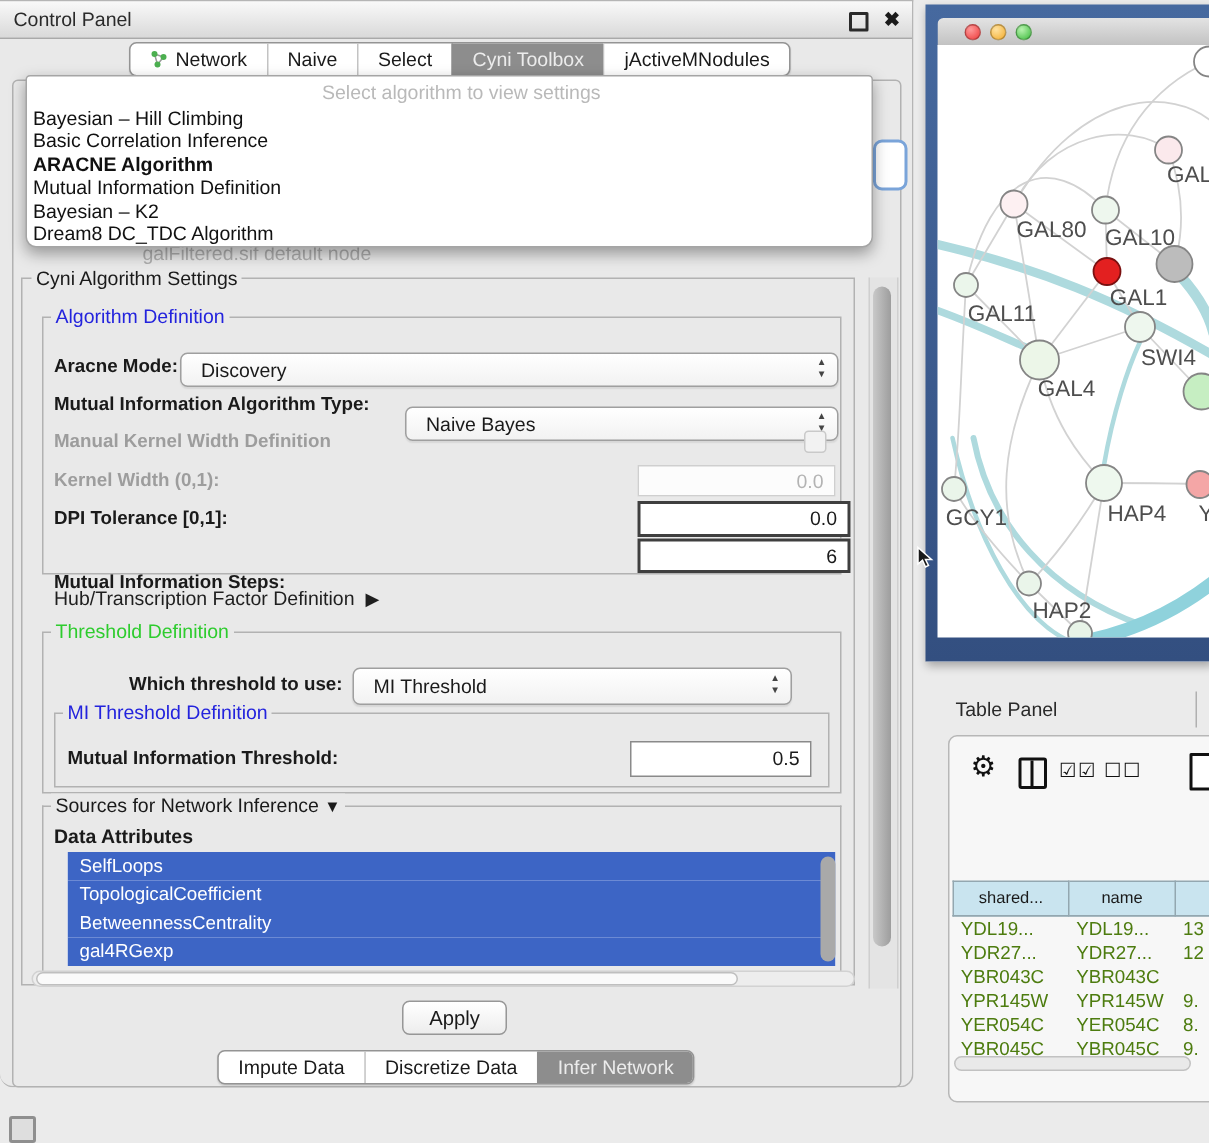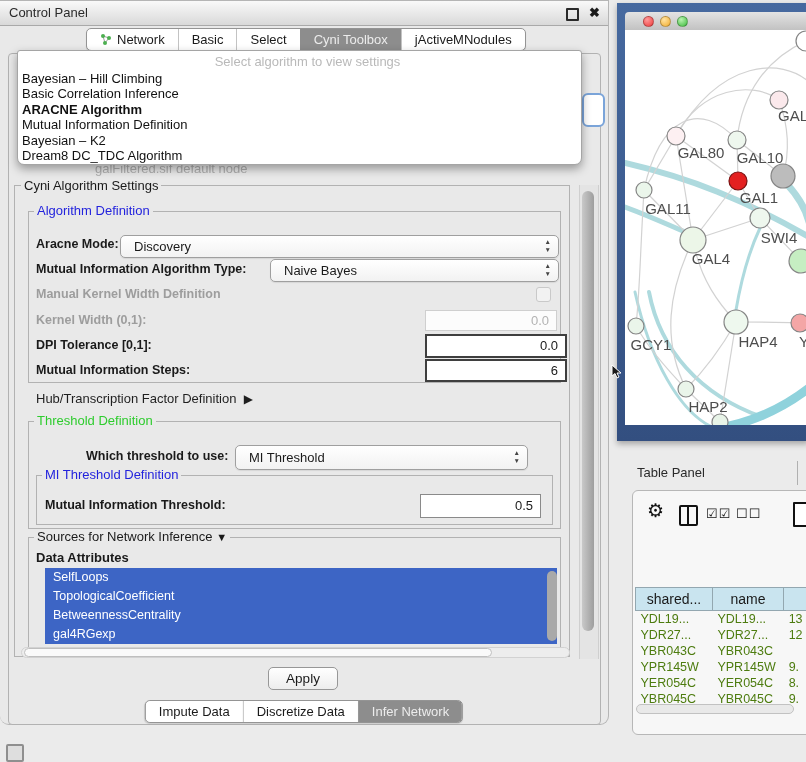--- a/index.html
+++ b/index.html
@@ -83,21 +83,21 @@
     border:1px solid #b7b7b7;border-radius:6px;overflow:hidden;}
   .tp-toolbar{position:relative;height:48px;}
   .tbicon{position:absolute;top:14px;}
   #gear-ic{left:14px;top:8px;font-size:19px;color:#111;}
   #cols-ic{left:46px;width:15px;height:17px;border:2px solid #111;border-radius:2px;}
   #cols-ic::after{content:"";position:absolute;left:6px;top:0;width:2px;height:17px;background:#111;}
   #chk-ic{left:73px;top:15px;font-size:13px;letter-spacing:1px;color:#111;}
   #unchk-ic{left:103px;top:15px;font-size:13px;letter-spacing:1px;color:#111;}
   #doc-ic{left:160px;top:11px;width:16px;height:21px;border:2px solid #111;border-radius:1px;background:#fff;}
   #data-table{position:absolute;left:2px;top:48px;width:200px;border-collapse:collapse;font-size:12.5px;}
-  #data-table th{background:#c9e4ef;border:1px solid #93a7b0;font-weight:normal;height:20px;font-size:14px;}
+  #data-table th{background:#c9e4ef;border:1px solid #93a7b0;font-weight:normal;height:20px;font-size:11px;}
   #data-table td{height:16px;padding:0 0 0 5px;color:#4d7c0f;white-space:nowrap;}
   #table-clip{position:absolute;left:0;top:0;width:180px;height:213px;overflow:hidden;}
   #tp-hthumb{position:absolute;left:3px;top:213px;width:156px;height:8px;
     background:#e9e9e9;border:1px solid #c2c2c2;border-radius:5px;}
   
   #corner-icon{position:absolute;left:6px;top:744px;width:14px;height:14px;border:2px solid #8f8f8f;
     border-radius:2px;background:#dedede;}
   #cursor{position:absolute;left:610px;top:364px;z-index:99;}
 </style>
 </head>
@@ -118,21 +118,21 @@
         <div class="tab">
           <svg width="12" height="13" viewBox="0 0 12 13">
             <path d="M3,3 L9,5 M3,3 L5,10 M9,5 L5,10" stroke="#9a9a9a" stroke-width="1"></path>
             <circle cx="3" cy="3" r="2" fill="#4caf50"></circle>
             <circle cx="9" cy="5" r="2" fill="#4caf50"></circle>
             <circle cx="5" cy="10" r="2" fill="#4caf50"></circle>
           </svg>
           <span>Network</span>
         </div>
         <div class="tab">
-          <span>Basic</span>
+          <span>Naive</span>
         </div>
         <div class="tab">
           <span>Select</span>
         </div>
         <div class="tab selected">
           <span>Cyni Toolbox</span>
         </div>
         <div class="tab">
           <span>jActiveMNodules</span>
         </div>
@@ -159,35 +159,35 @@
       <div class="group" style="left:13px;top:25px;width:531px;height:170px;"></div>
       <span class="legend blue" style="left:19px;top:17px;">Algorithm Definition</span>
 
       <span class="lbl" style="left:21px;top:51px;">Aracne Mode:</span>
       <div class="combo" style="left:105px;top:49px;width:437px;height:21px;">
         <span class="val">Discovery</span>
         <span class="arrows">▲<br>▼</span>
       </div>
 
       <span class="lbl" style="left:21px;top:76px;">Mutual Information Algorithm Type:</span>
-      <div class="combo" style="left:255px;top:73px;width:287px;height:21px;">
+      <div class="combo" style="left:255px;top:85px;width:287px;height:21px;">
         <span class="val">Naive Bayes</span>
         <span class="arrows">▲<br>▼</span>
       </div>
 
       <span class="lbl disabled" style="left:21px;top:101px;">Manual Kernel Width Definition</span>
       <div class="checkbox" style="left:521px;top:101px;"></div>
 
       <span class="lbl disabled" style="left:21px;top:127px;">Kernel Width (0,1):</span>
       <div class="field disabled" style="left:410px;top:124px;width:132px;height:21px;line-height:19px;">0.0</div>
 
       <span class="lbl" style="left:21px;top:152px;">DPI Tolerance [0,1]:</span>
       <div class="field strong" style="left:410px;top:148px;width:142px;height:24px;line-height:20px;">0.0</div>
 
-      <span class="lbl" style="left:21px;top:177px;">Mutual Information Steps:</span>
+      <span class="lbl" style="left:21px;top:195px;">Mutual Information Steps:</span>
       <div class="field strong" style="left:410px;top:173px;width:142px;height:23px;line-height:19px;">6</div>
 
       <span class="expander" style="left:21px;top:205px;">
         <span>Hub/Transcription Factor Definition</span>&nbsp;
         <span class="tri">▶</span>
       </span>
 
       <div class="group" style="left:13px;top:235px;width:531px;height:106px;"></div>
       <span class="legend green" style="left:19px;top:227px;">Threshold Definition</span>
 

